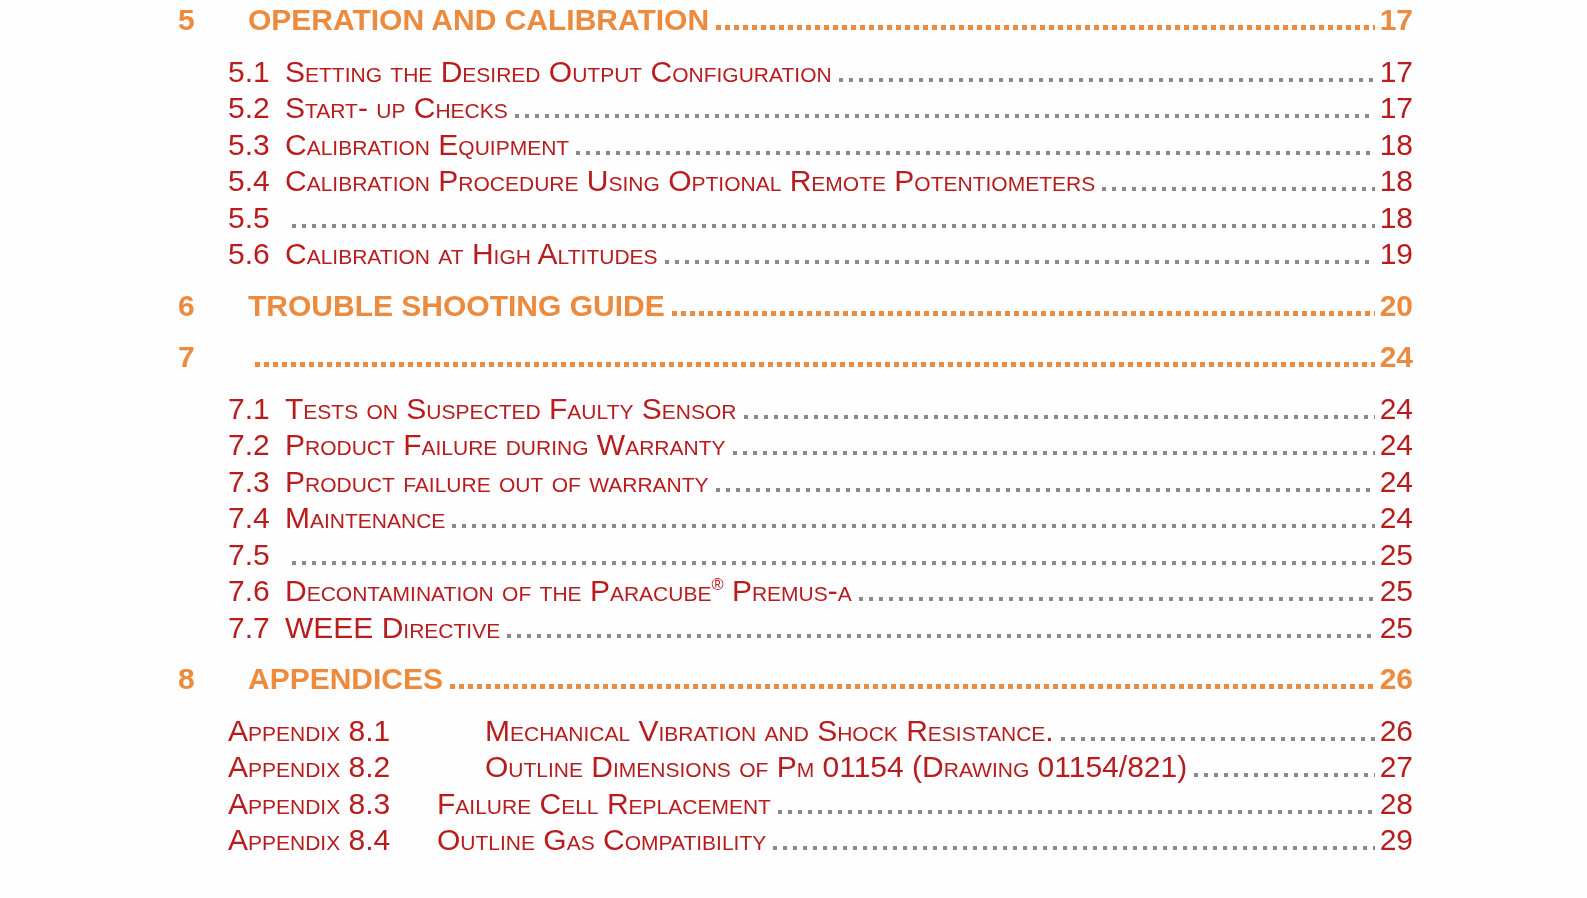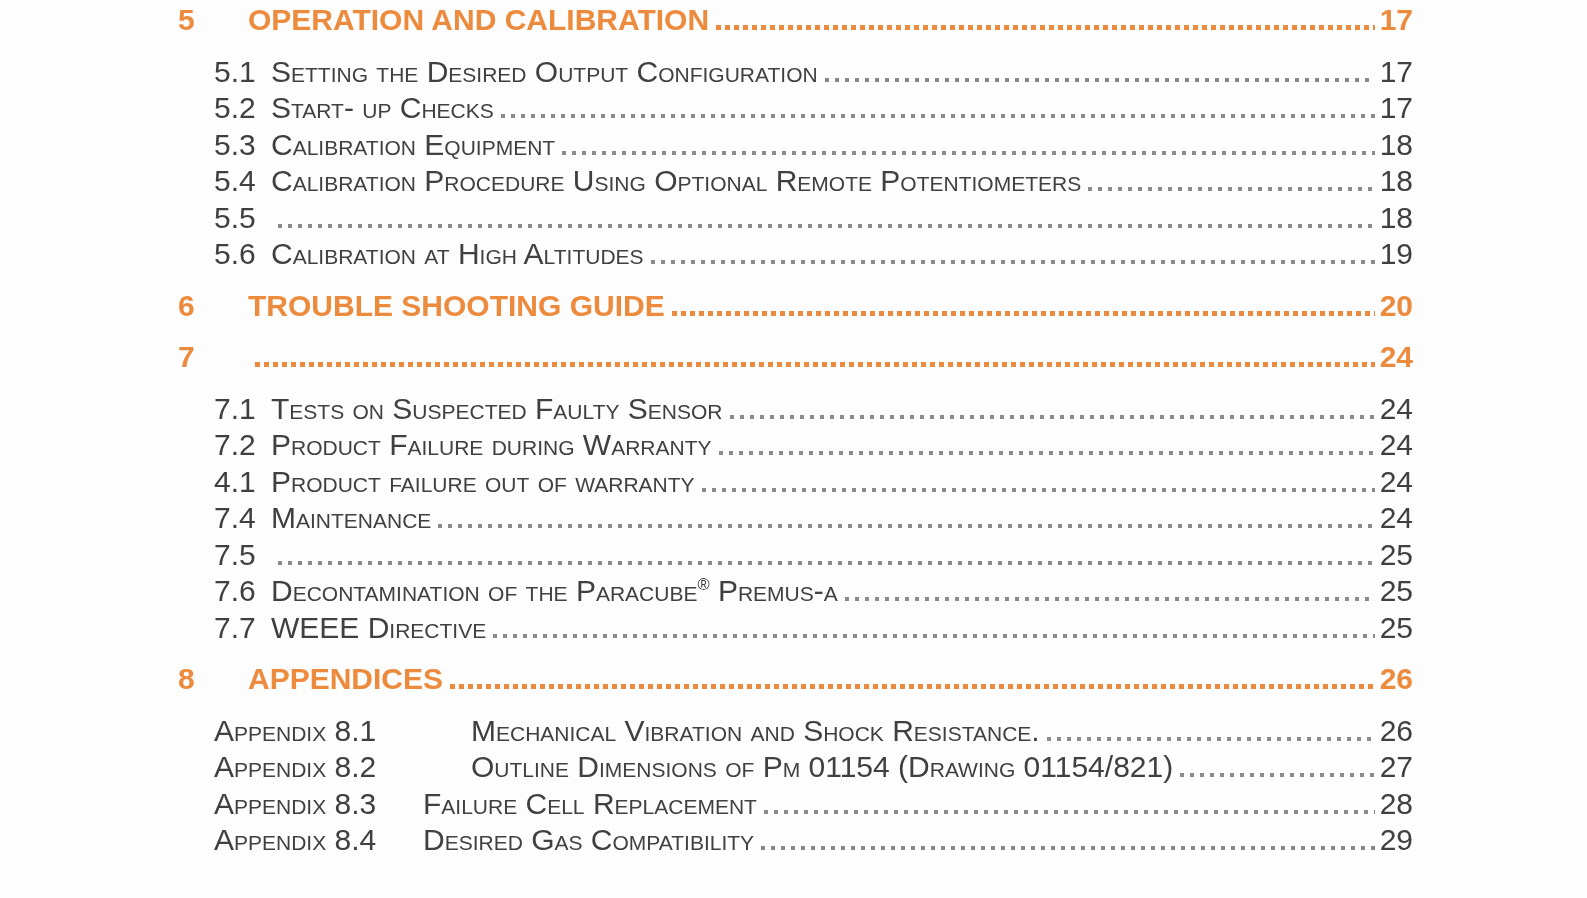--- a/index.html
+++ b/index.html
@@ -32,23 +32,23 @@
     margin: 15px 0;
   }
   .row.heading:first-child { margin-top: 2px; }
   .row.heading .num { flex: 0 0 70px; }
   .row.heading .leader {
     height: 5px;
     background-image: repeating-linear-gradient(to right, #EC8B3D 0 5px, transparent 5px 9px);
   }
   
   .row.entry, .row.appendix {
-    color: #404040;
+    color: #b91c1c;
     font-size: 30px;
-    margin-left: 36px;
+    margin-left: 50px;
   }
   .row.entry .num { flex: 0 0 57px; }
   .row.appendix .num.tab-wide { flex: 0 0 257px; }
   .row.appendix .num.tab-narrow { flex: 0 0 209px; }
   .row.entry .num, .row.appendix .num, .row.entry .title, .row.appendix .title {
     font-variant: small-caps;
   }
   .row .title { white-space: nowrap; }
   .row .leader {
     flex: 1 1 auto;
@@ -126,21 +126,21 @@
         <span class="leader"></span>
         <span class="pagenum">24</span>
       </div>
       <div class="row entry">
         <span class="num">7.2</span>
         <span class="title">Product Failure during Warranty</span>
         <span class="leader"></span>
         <span class="pagenum">24</span>
       </div>
       <div class="row entry">
-        <span class="num">4.1</span>
+        <span class="num">7.3</span>
         <span class="title">Product failure out of warranty</span>
         <span class="leader"></span>
         <span class="pagenum">24</span>
       </div>
       <div class="row entry">
         <span class="num">7.4</span>
         <span class="title">Maintenance</span>
         <span class="leader"></span>
         <span class="pagenum">24</span>
       </div>
@@ -180,18 +180,18 @@
         <span class="pagenum">27</span>
       </div>
       <div class="row appendix">
         <span class="num tab-narrow">Appendix 8.3</span>
         <span class="title">Failure Cell Replacement</span>
         <span class="leader"></span>
         <span class="pagenum">28</span>
       </div>
       <div class="row appendix">
         <span class="num tab-narrow">Appendix 8.4</span>
-        <span class="title">Desired Gas Compatibility</span>
+        <span class="title">Outline Gas Compatibility</span>
         <span class="leader"></span>
         <span class="pagenum">29</span>
       </div>
     </div>
 </div>
 
 </body></html>

